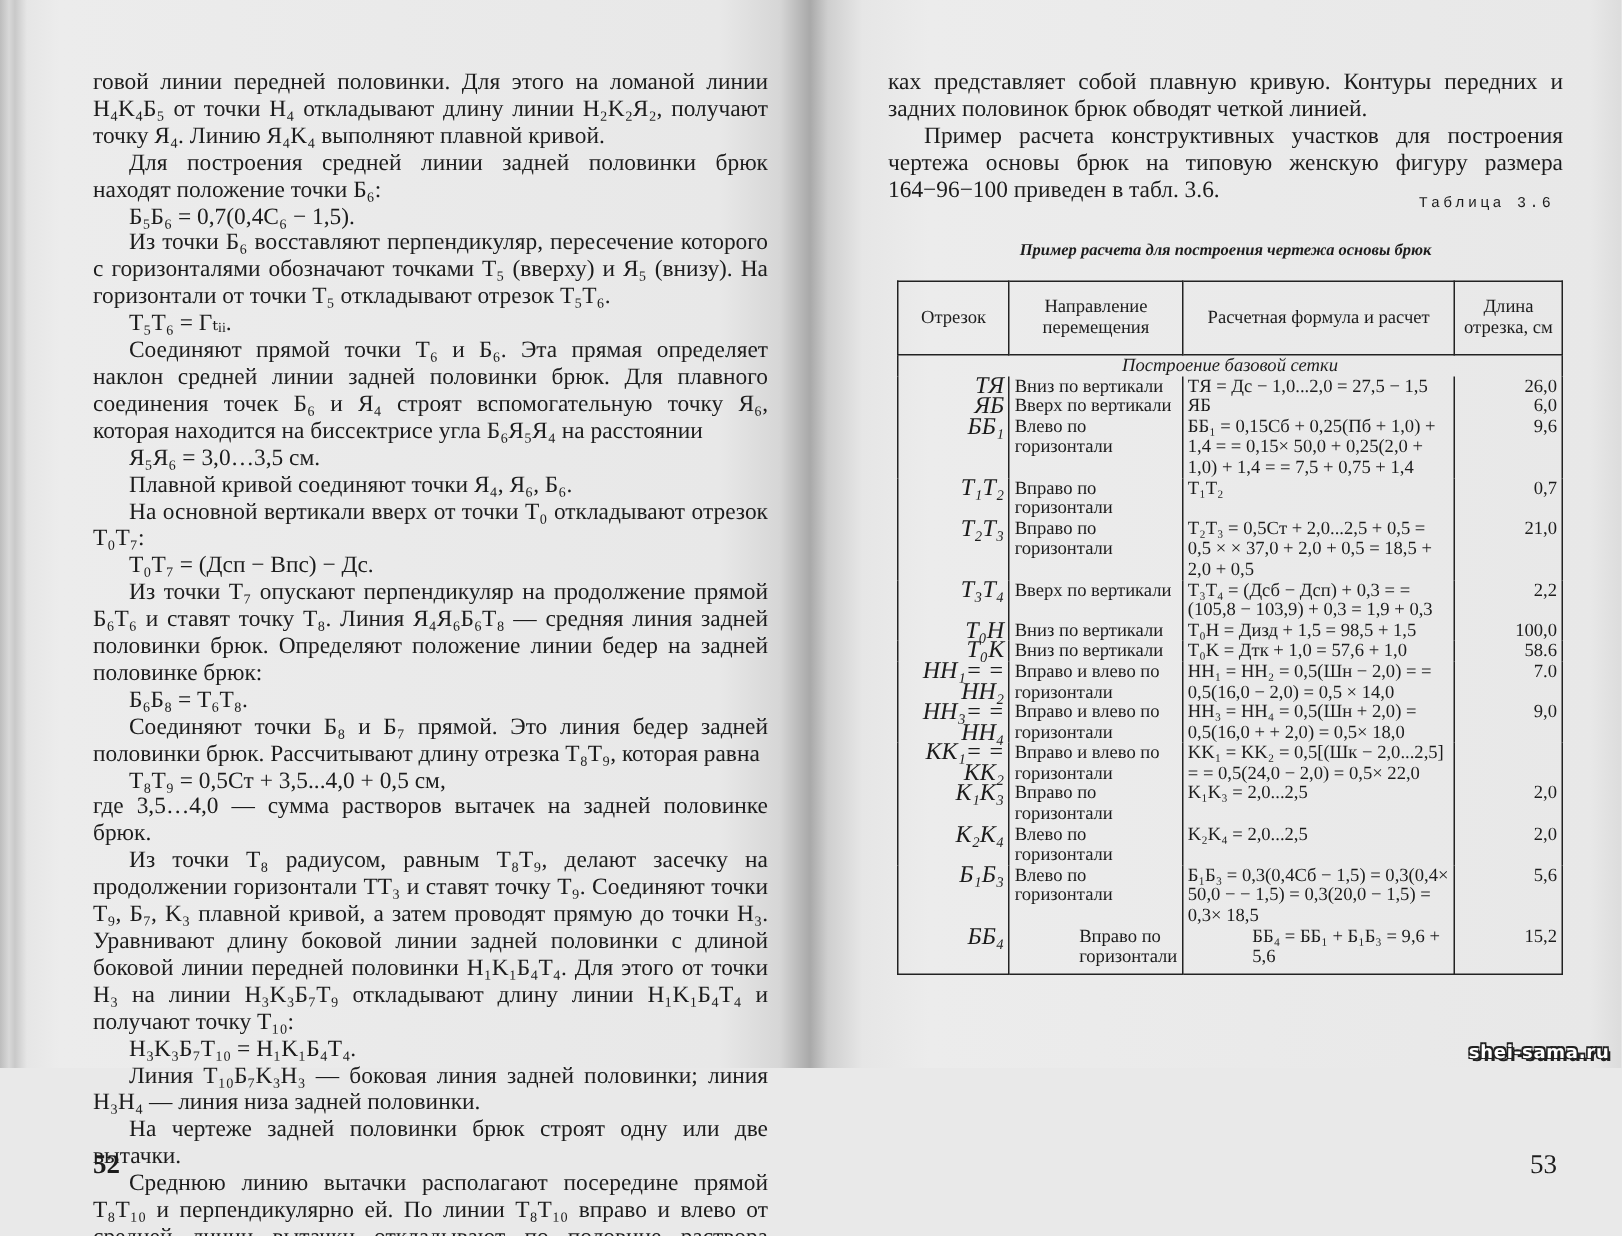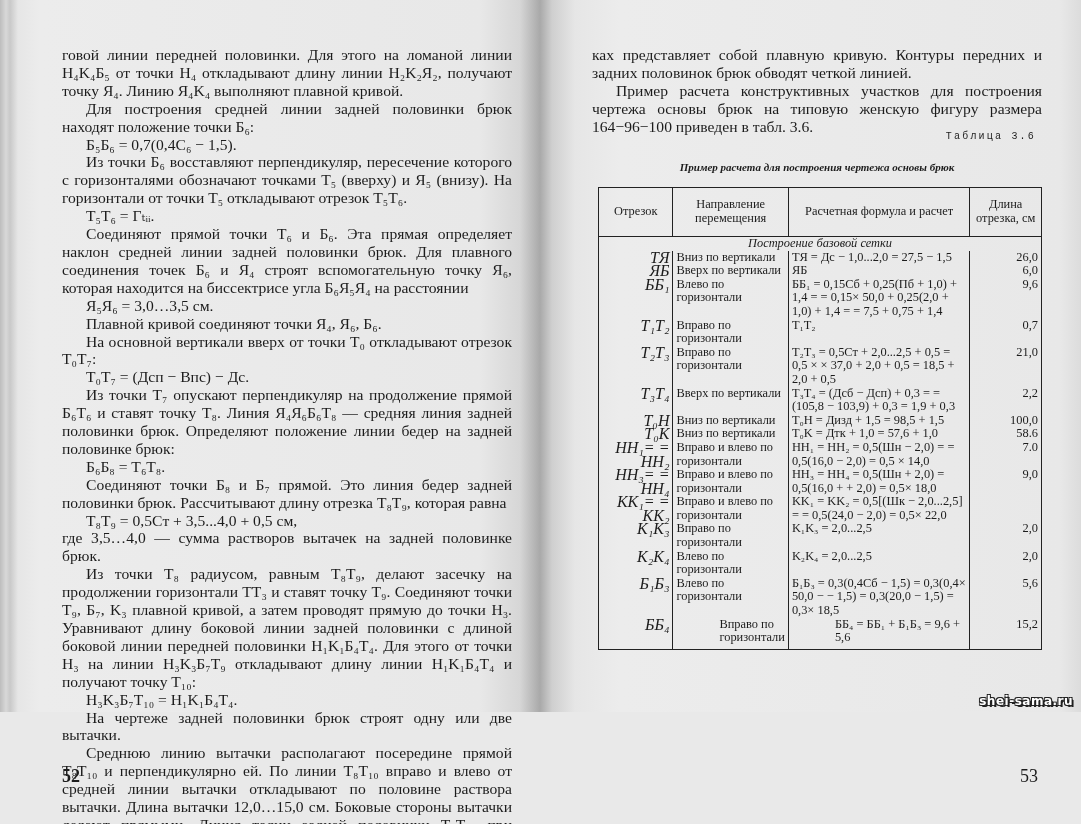--- a/index.html
+++ b/index.html
@@ -74,20 +74,21 @@
       <p class="ind">Плавной кривой соединяют точки Я₄, Я₆, Б₆.</p>
       <p class="ind">На основной вертикали вверх от точки T₀ откладывают отрезок T₀T₇:</p>
       <p class="eq">T₀T₇ = (Дсп − Впс) − Дс.</p>
       <p class="ind">Из точки T₇ опускают перпендикуляр на продолжение прямой Б₆T₆ и ставят точку T₈. Линия Я₄Я₆Б₆T₈ — средняя линия задней половинки брюк. Определяют положение линии бедер на задней половинке брюк:</p>
       <p class="eq">Б₆Б₈ = T₆T₈.</p>
       <p class="ind">Соединяют точки Б₈ и Б₇ прямой. Это линия бедер задней половинки брюк. Рассчитывают длину отрезка T₈T₉, которая равна</p>
       <p class="eq">T₈T₉ = 0,5Cт + 3,5...4,0 + 0,5 см,</p>
       <p>где 3,5…4,0 — сумма растворов вытачек на задней половинке брюк.</p>
       <p class="ind">Из точки T₈ радиусом, равным T₈T₉, делают засечку на продолжении горизонтали TT₃ и ставят точку T₉. Соединяют точки T₉, Б₇, K₃ плавной кривой, а затем проводят прямую до точки H₃. Уравнивают длину боковой линии задней половинки с длиной боковой линии передней половинки H₁K₁Б₄T₄. Для этого от точки H₃ на линии H₃K₃Б₇T₉ откладывают длину линии H₁K₁Б₄T₄ и получают точку T₁₀:</p>
       <p class="eq">H₃K₃Б₇T₁₀ = H₁K₁Б₄T₄.</p>
+      <p class="ind">Линия T₁₀Б₇K₃H₃ — боковая линия задней половинки; линия H₃H₄ — линия низа задней половинки.</p>
       <p class="ind">На чертеже задней половинки брюк строят одну или две вытачки.</p>
       <p class="ind">Среднюю линию вытачки располагают посередине прямой T₈T₁₀ и перпендикулярно ей. По линии T₈T₁₀ вправо и влево от средней линии вытачки откладывают по половине раствора вытачки. Длина вытачки 12,0…15,0 см. Боковые стороны вытачки делают прямыми. Линия талии задней половинки T₈T₁₀ при закрытых вытач-</p>
     </div>
     <div class="pagenum">52</div>
   </div>
 
   <div class="page right">
     <div class="text">
       <p>ках представляет собой плавную кривую. Контуры передних и задних половинок брюк обводят четкой линией.</p>
       <p class="ind">Пример расчета конструктивных участков для построения чертежа основы брюк на типовую женскую фигуру размера 164−96−100 приведен в табл. 3.6.</p>

